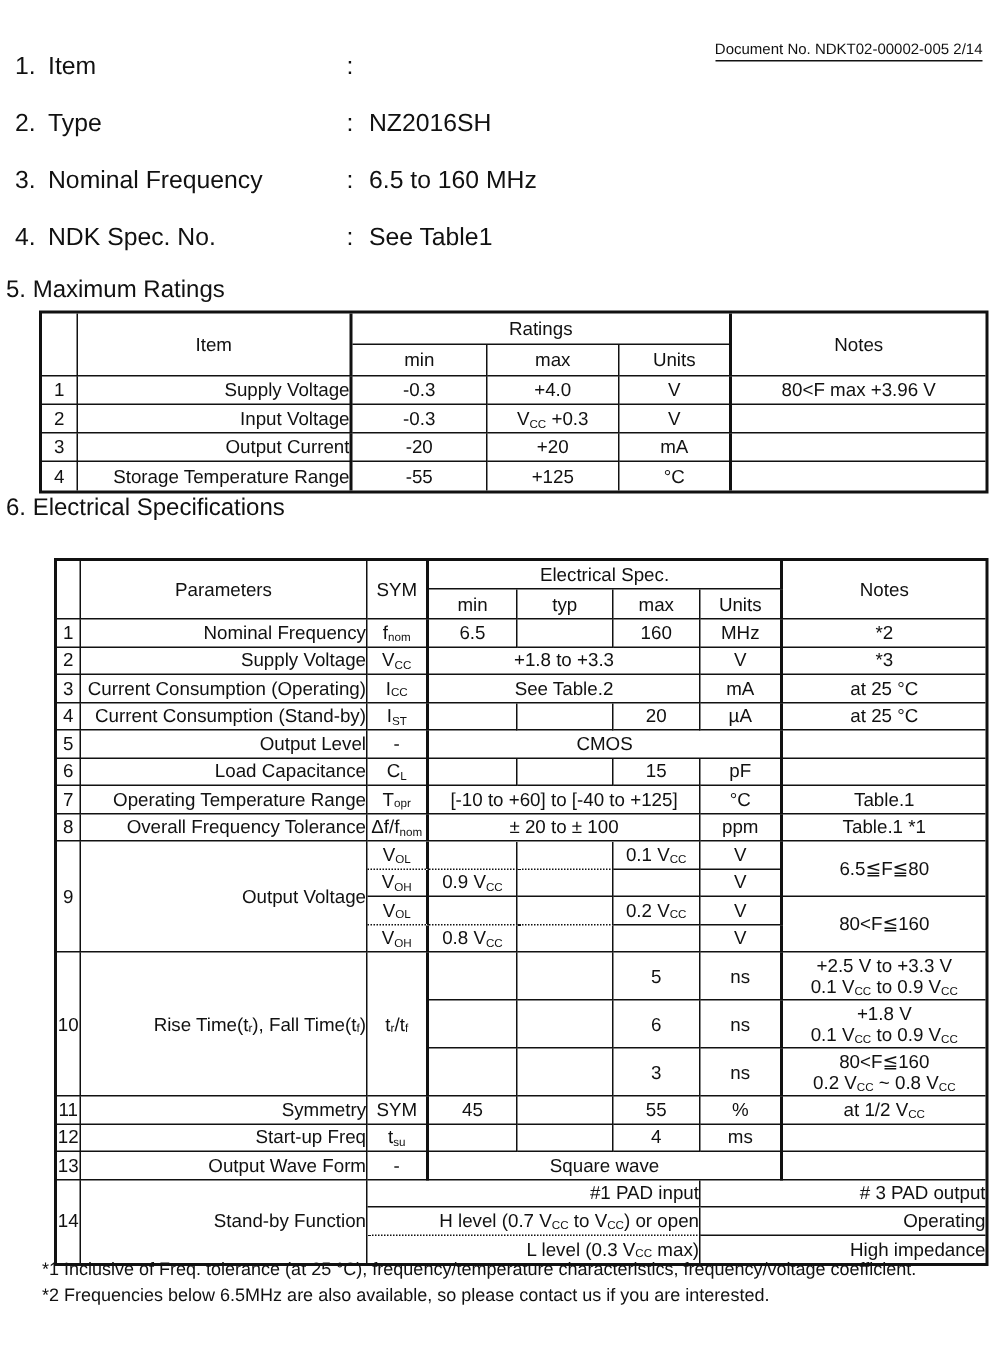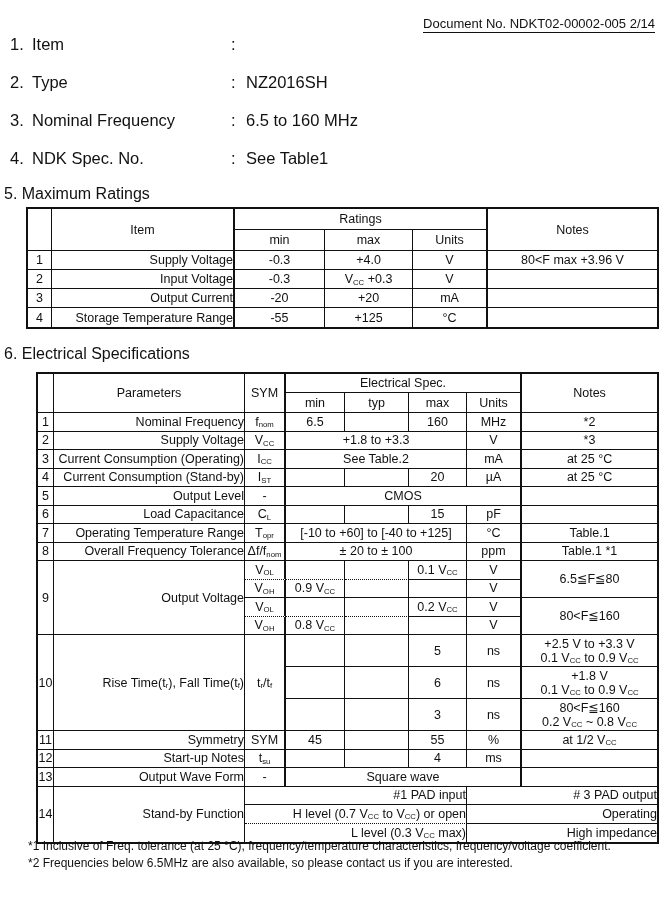--- a/index.html
+++ b/index.html
@@ -1,21 +1,21 @@
 <!DOCTYPE html>
 <html><head>
 <meta charset="utf-8">
 <style>
   html,body { margin:0; padding:0; }
   body {
     width:668px; height:898px; position:relative;
     background:#ffffff; color:#111;
     font-family:"Liberation Sans","DejaVu Sans",sans-serif;
   }
-  .doc-no { position:absolute; top:16px; right:13px; font-size:13px; }
+  .doc-no { position:absolute; top:28px; right:13px; font-size:10px; }
   .doc-no span { border-bottom:1.5px solid #111; padding-bottom:1px; }
 
   .info-row { position:absolute; left:10px; display:flex; font-size:16.5px; }
   .info-no   { width:22px; }
   .info-label{ width:199px; }
   .info-sep  { width:15px; }
 
   .sec-heading { position:absolute; left:4px; font-size:16px; }
 
   table { border-collapse:separate; border-spacing:0; table-layout:fixed;
@@ -118,21 +118,21 @@
     <td class="bb0">4</td>
     <td class="left br2 bb0">Storage Temperature Range</td>
     <td class="bb0">-55</td>
     <td class="bb0">+125</td>
     <td class="br2 bb0">°C</td>
     <td class="br0 bb0"></td>
   </tr>
 </tbody>
   </table>
 
-<div class="sec-heading" style="top:345px">6. Electrical Specifications</div>
+<div class="sec-heading" style="top:330px">6. Electrical Specifications</div>
 
 <table class="t6">
   <colgroup>
       <col style="width:16px">
       <col style="width:191px">
       <col style="width:41px">
       <col style="width:59px">
       <col style="width:64px">
       <col style="width:58px">
       <col style="width:55px">
@@ -295,21 +295,21 @@
     <td class="left">Symmetry</td>
     <td class="br2">SYM</td>
     <td>45</td>
     <td></td>
     <td>55</td>
     <td class="br2">%</td>
     <td class="br0">at 1/2 V<sub>CC</sub></td>
   </tr>
   <tr class="h18">
     <td>12</td>
-    <td class="left">Start-up Notes</td>
+    <td class="left">Start-up Freq</td>
     <td class="br2">t<sub>su</sub></td>
     <td></td>
     <td></td>
     <td>4</td>
     <td class="br2">ms</td>
     <td class="br0"></td>
   </tr>
   <tr class="h18">
     <td>13</td>
     <td class="left">Output Wave Form</td>

